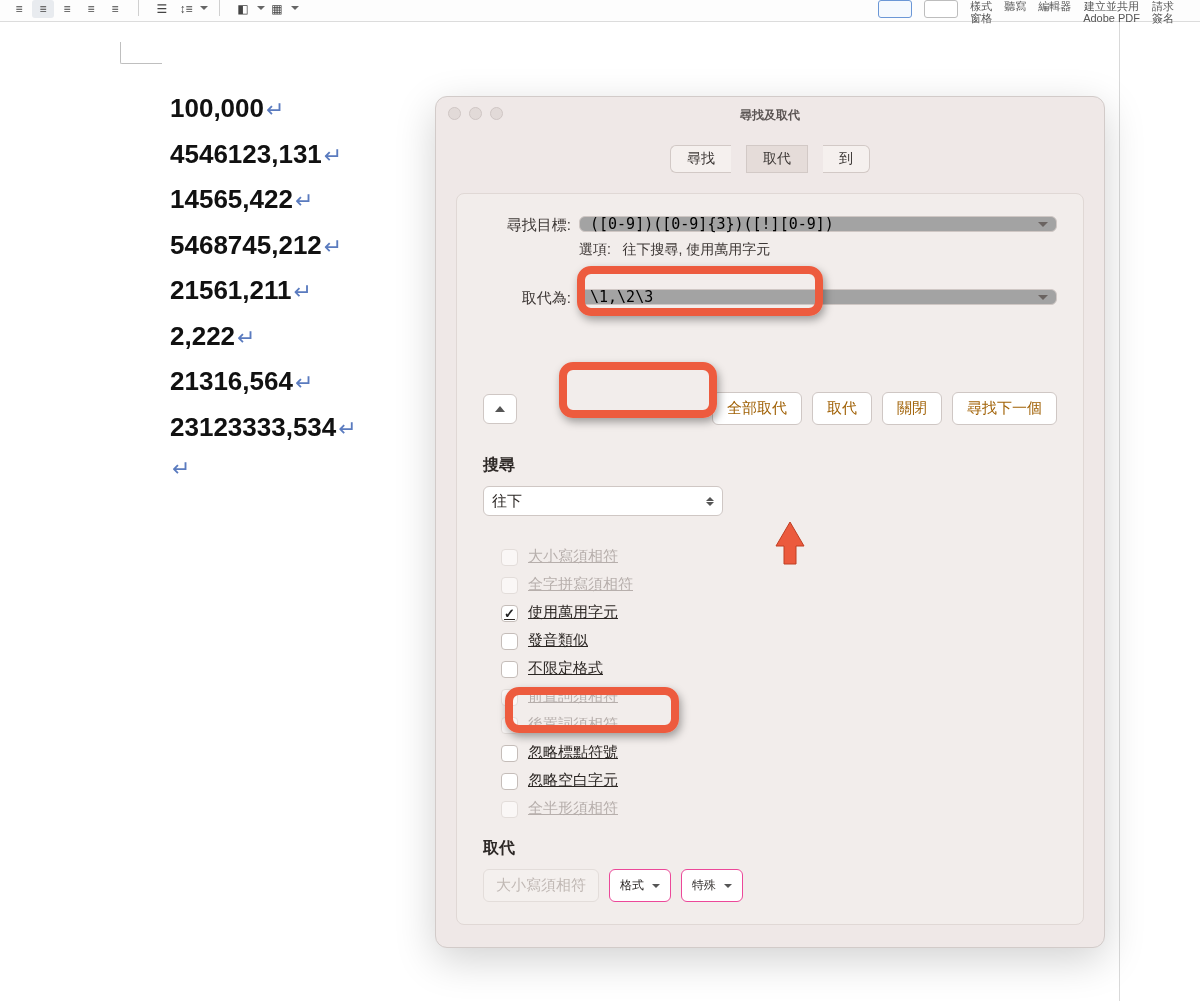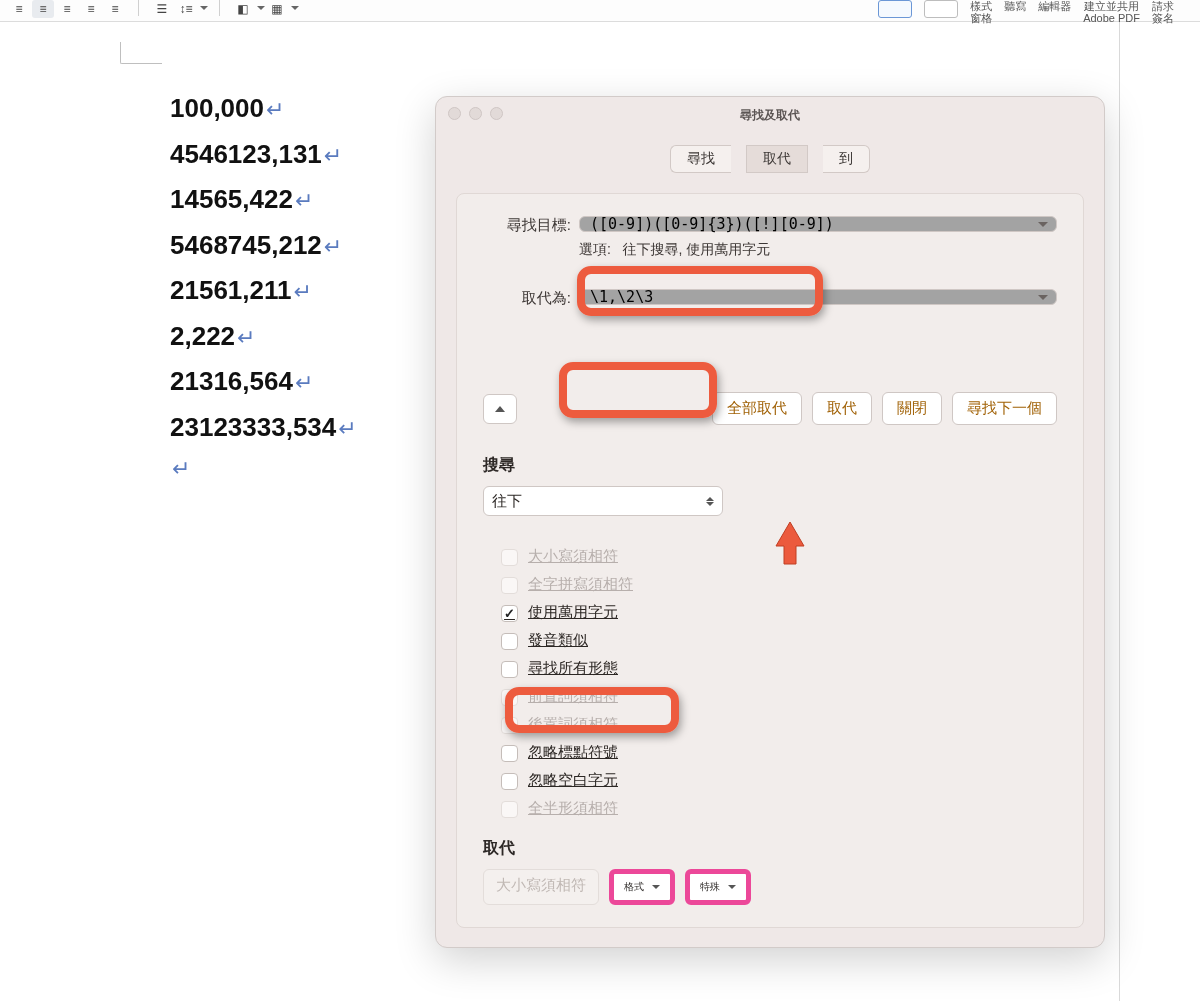--- a/index.html
+++ b/index.html
@@ -311,22 +311,22 @@
     .chk.disabled { background:#faf7f6; border-color:#e3ddda; }
     .chk.checked::after { content:"✓"; font-weight:700; }
 
     .replace-section { margin-top: 20px; }
     .replace-btns { display:flex; gap:10px; margin-top:10px; }
     .btn-disabled {
       background:#f4f0ee; color:#c0b8b4; border:1px solid #e3ddda;
       border-radius:6px; padding:6px 12px; font-size:15px;
     }
     .btn-drop {
-      background:#fff; border:5px solid #ec4899; border-radius:6px;
-      padding:6px 10px; font-size:10px; color:#2e2a28;
+      background:#fff; border:1px solid #ec4899; border-radius:6px;
+      padding:6px 10px; font-size:12px; color:#2e2a28;
       display:flex; align-items:center; gap:8px;
     }
     .btn-drop::after {
       content:""; border-left:4px solid transparent; border-right:4px solid transparent;
       border-top:4px solid #555;
     }
 
     
     .chev-up::before {
       content:""; display:block;
@@ -489,21 +489,21 @@
       <div class="check-row">
         <span class="chk checked"></span>
         <span>使用萬用字元</span>
       </div>
       <div class="check-row">
         <span class="chk"></span>
         <span>發音類似</span>
       </div>
       <div class="check-row">
         <span class="chk"></span>
-        <span>尋找所有形態</span>
+        <span>不限定格式</span>
       </div>
       <div class="check-row disabled">
         <span class="chk disabled"></span>
         <span>前置詞須相符</span>
       </div>
       <div class="check-row disabled">
         <span class="chk disabled"></span>
         <span>後置詞須相符</span>
       </div>
       <div class="check-row">

